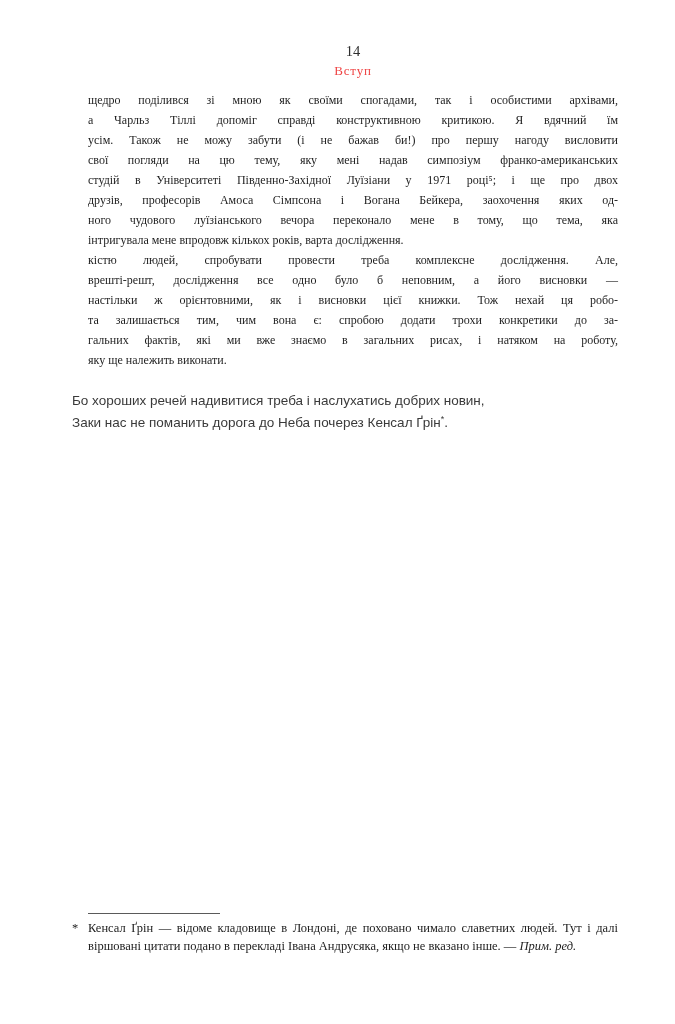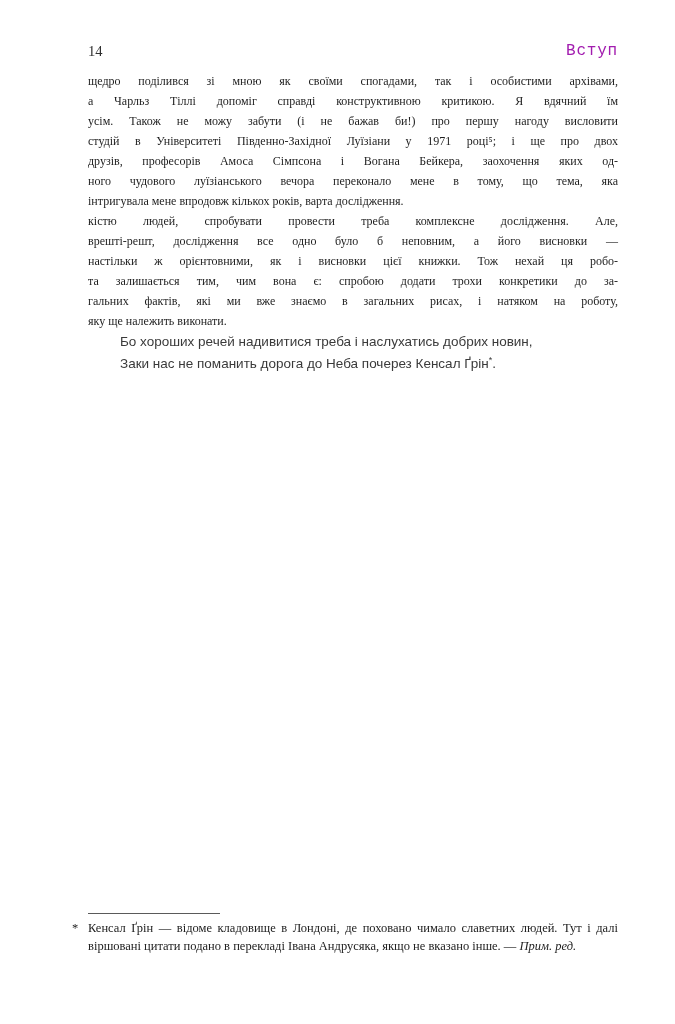--- a/index.html
+++ b/index.html
@@ -13,51 +13,53 @@
     color: #1e1e1e;
     overflow: hidden;
     box-sizing: border-box;
   }
   .running-head {
     display: flex;
     justify-content: space-between;
     align-items: center;
     padding: 42px 57px 0 88px;
     line-height: 19px;
+    flex-direction: column;
   }
   .page-number {
     font-family: "Liberation Serif", serif;
     font-size: 14.5px;
     color: #2e2e2e;
   }
   .running-title {
-    font-family: Liberation Mono, monospace;
-    font-size: 16px;
+    font-family: Liberation Serif, serif;
+    font-size: 13px;
     letter-spacing: 0.8px;
-    color: #a21caf;
+    color: #ef4444;
   }
   .body-text {
     margin-top: 10px;
     padding: 0 57px 0 88px;
     font-size: 12px;
     line-height: 20px;
     color: #1e1e1e;
   }
   .line {
     text-align: justify;
     text-align-last: justify;
     white-space: normal;
   }
   .line-last {
     text-align: right;
     text-align-last: left;
   }
   .indent { text-indent: 20px; }
   .verse {
-    padding-left: 120px;
+    margin-top: 20px;
+    padding-left: 72px;
     padding-right: 40px;
     font-family: "Liberation Sans", sans-serif;
     font-size: 13.5px;
     line-height: 22px;
     color: #3a3a3a;
   }
   .verse sup {
     font-size: 9px;
     line-height: 0;
     vertical-align: super;
@@ -96,20 +98,21 @@
   <header class="running-head">
     <span class="page-number">14</span>
     <span class="running-title">Вступ</span>
   </header>
 
   <main class="body-text">
     <div class="para">
       <div class="line">щедро поділився зі мною як своїми спогадами, так і особистими архівами,</div>
       <div class="line">а Чарльз Тіллі допоміг справді конструктивною критикою. Я вдячний їм</div>
       <div class="line">усім. Також не можу забути (і не бажав би!) про першу нагоду висловити</div>
+      <div class="line">свої погляди на цю тему, яку мені надав симпозіум франко-американських</div>
       <div class="line">студій в Університеті Південно-Західної Луїзіани у 1971 році⁵; і ще про двох</div>
       <div class="line">друзів, професорів Амоса Сімпсона і Вогана Бейкера, заохочення яких од-</div>
       <div class="line">ного чудового луїзіанського вечора переконало мене в тому, що тема, яка</div>
       <div class="line line-last">інтригувала мене впродовж кількох років, варта дослідження.</div>
     </div>
     <div class="para">
       <div class="line">кістю людей, спробувати провести треба комплексне дослідження. Але,</div>
       <div class="line">врешті-решт, дослідження все одно було б неповним, а його висновки —</div>
       <div class="line">настільки ж орієнтовними, як і висновки цієї книжки. Тож нехай ця робо-</div>
       <div class="line">та залишається тим, чим вона є: спробою додати трохи конкретики до за-</div>

